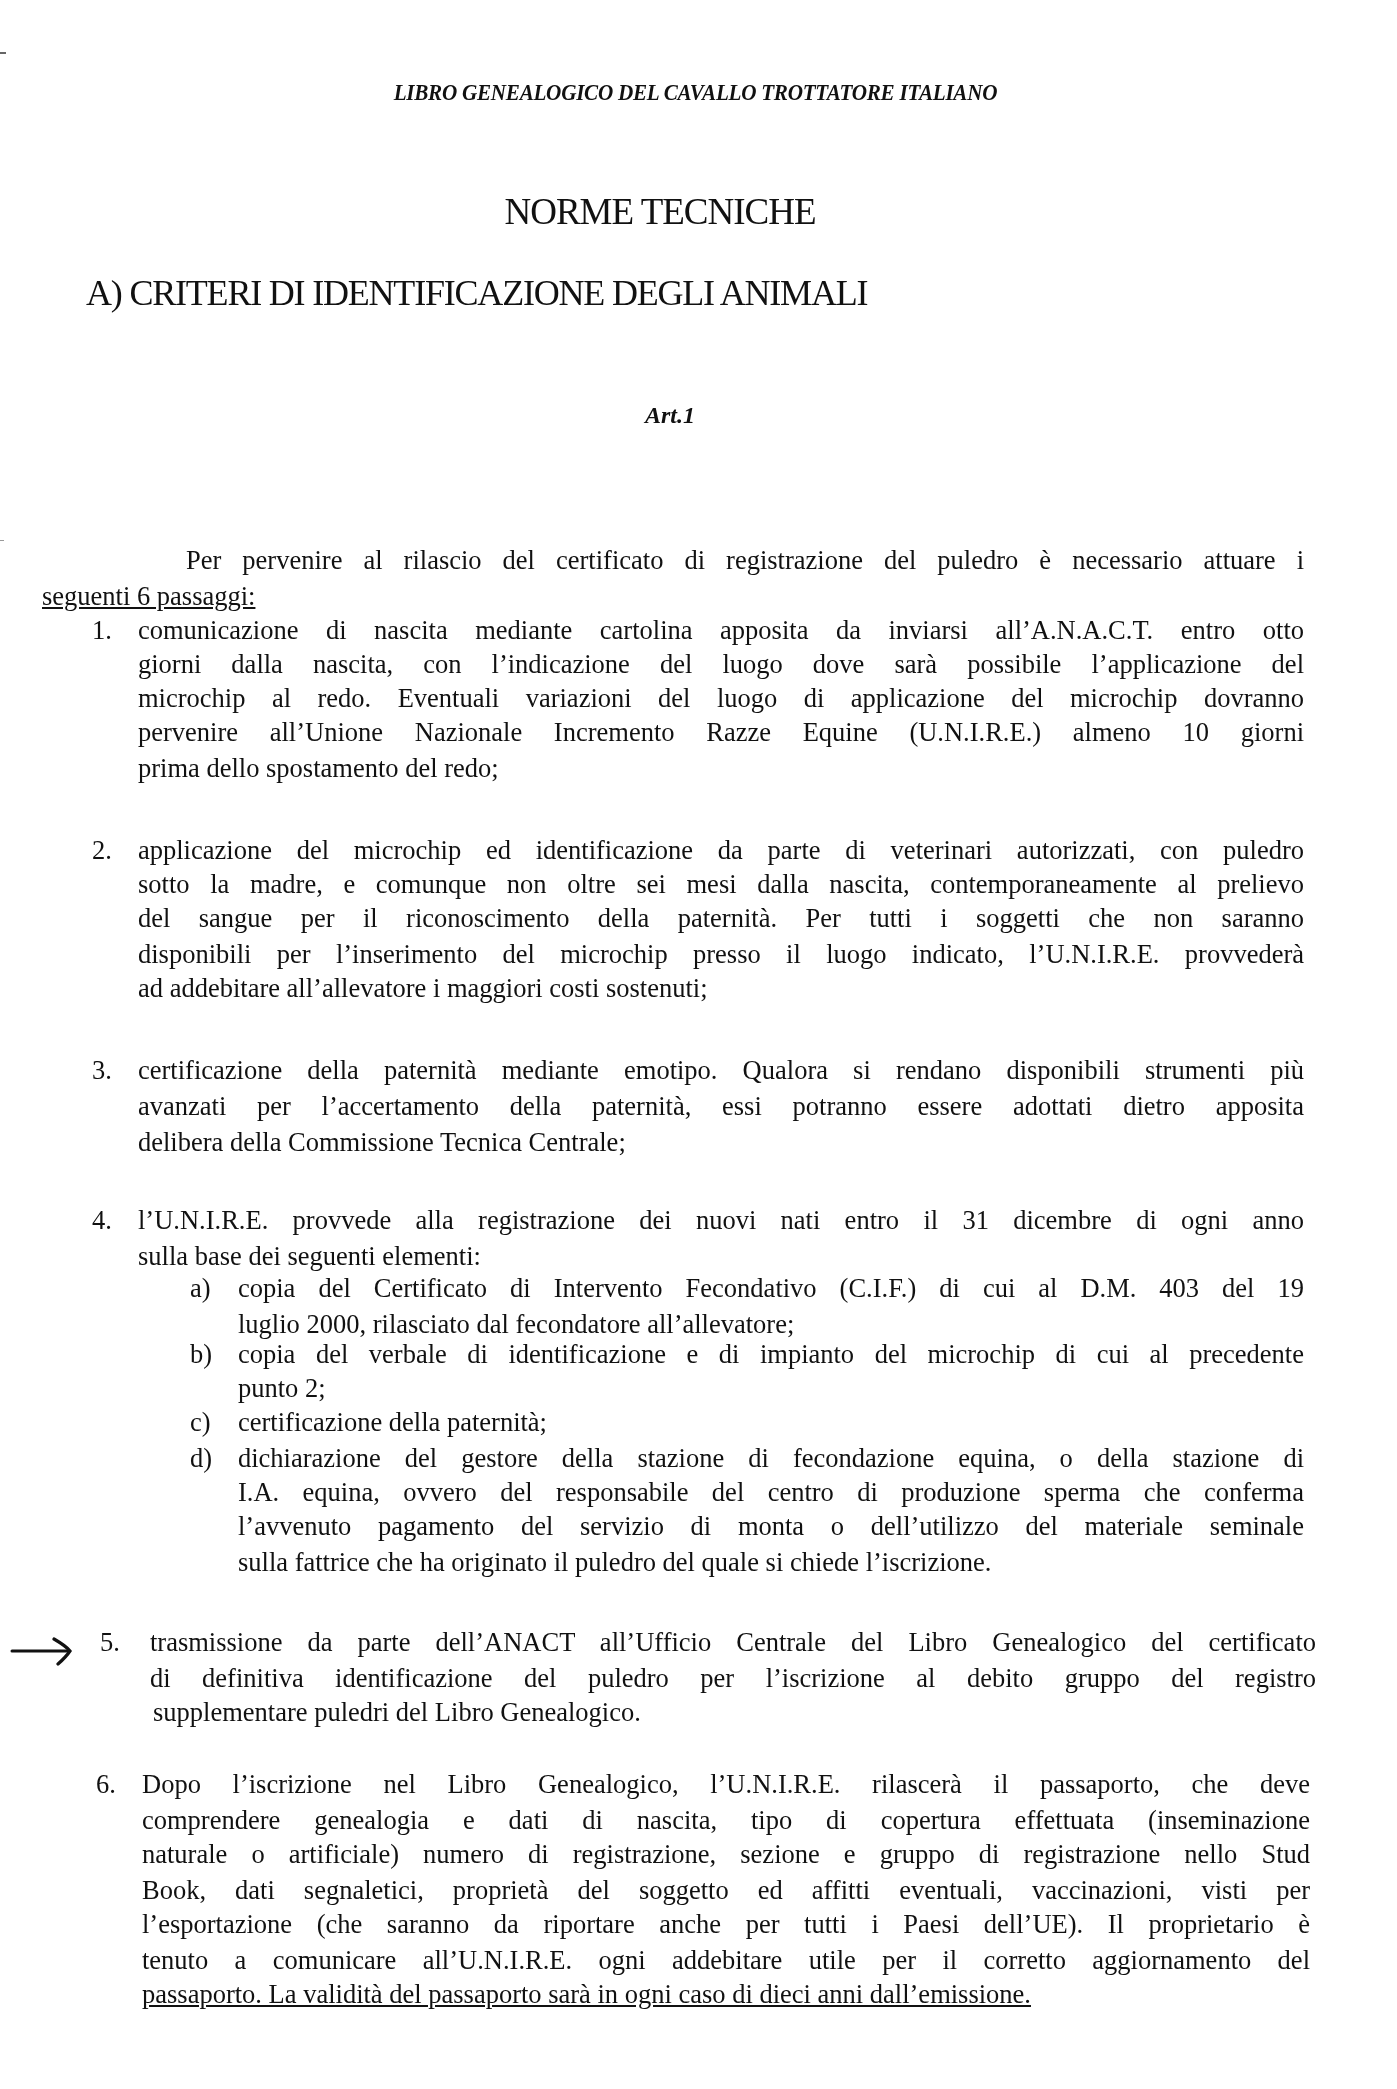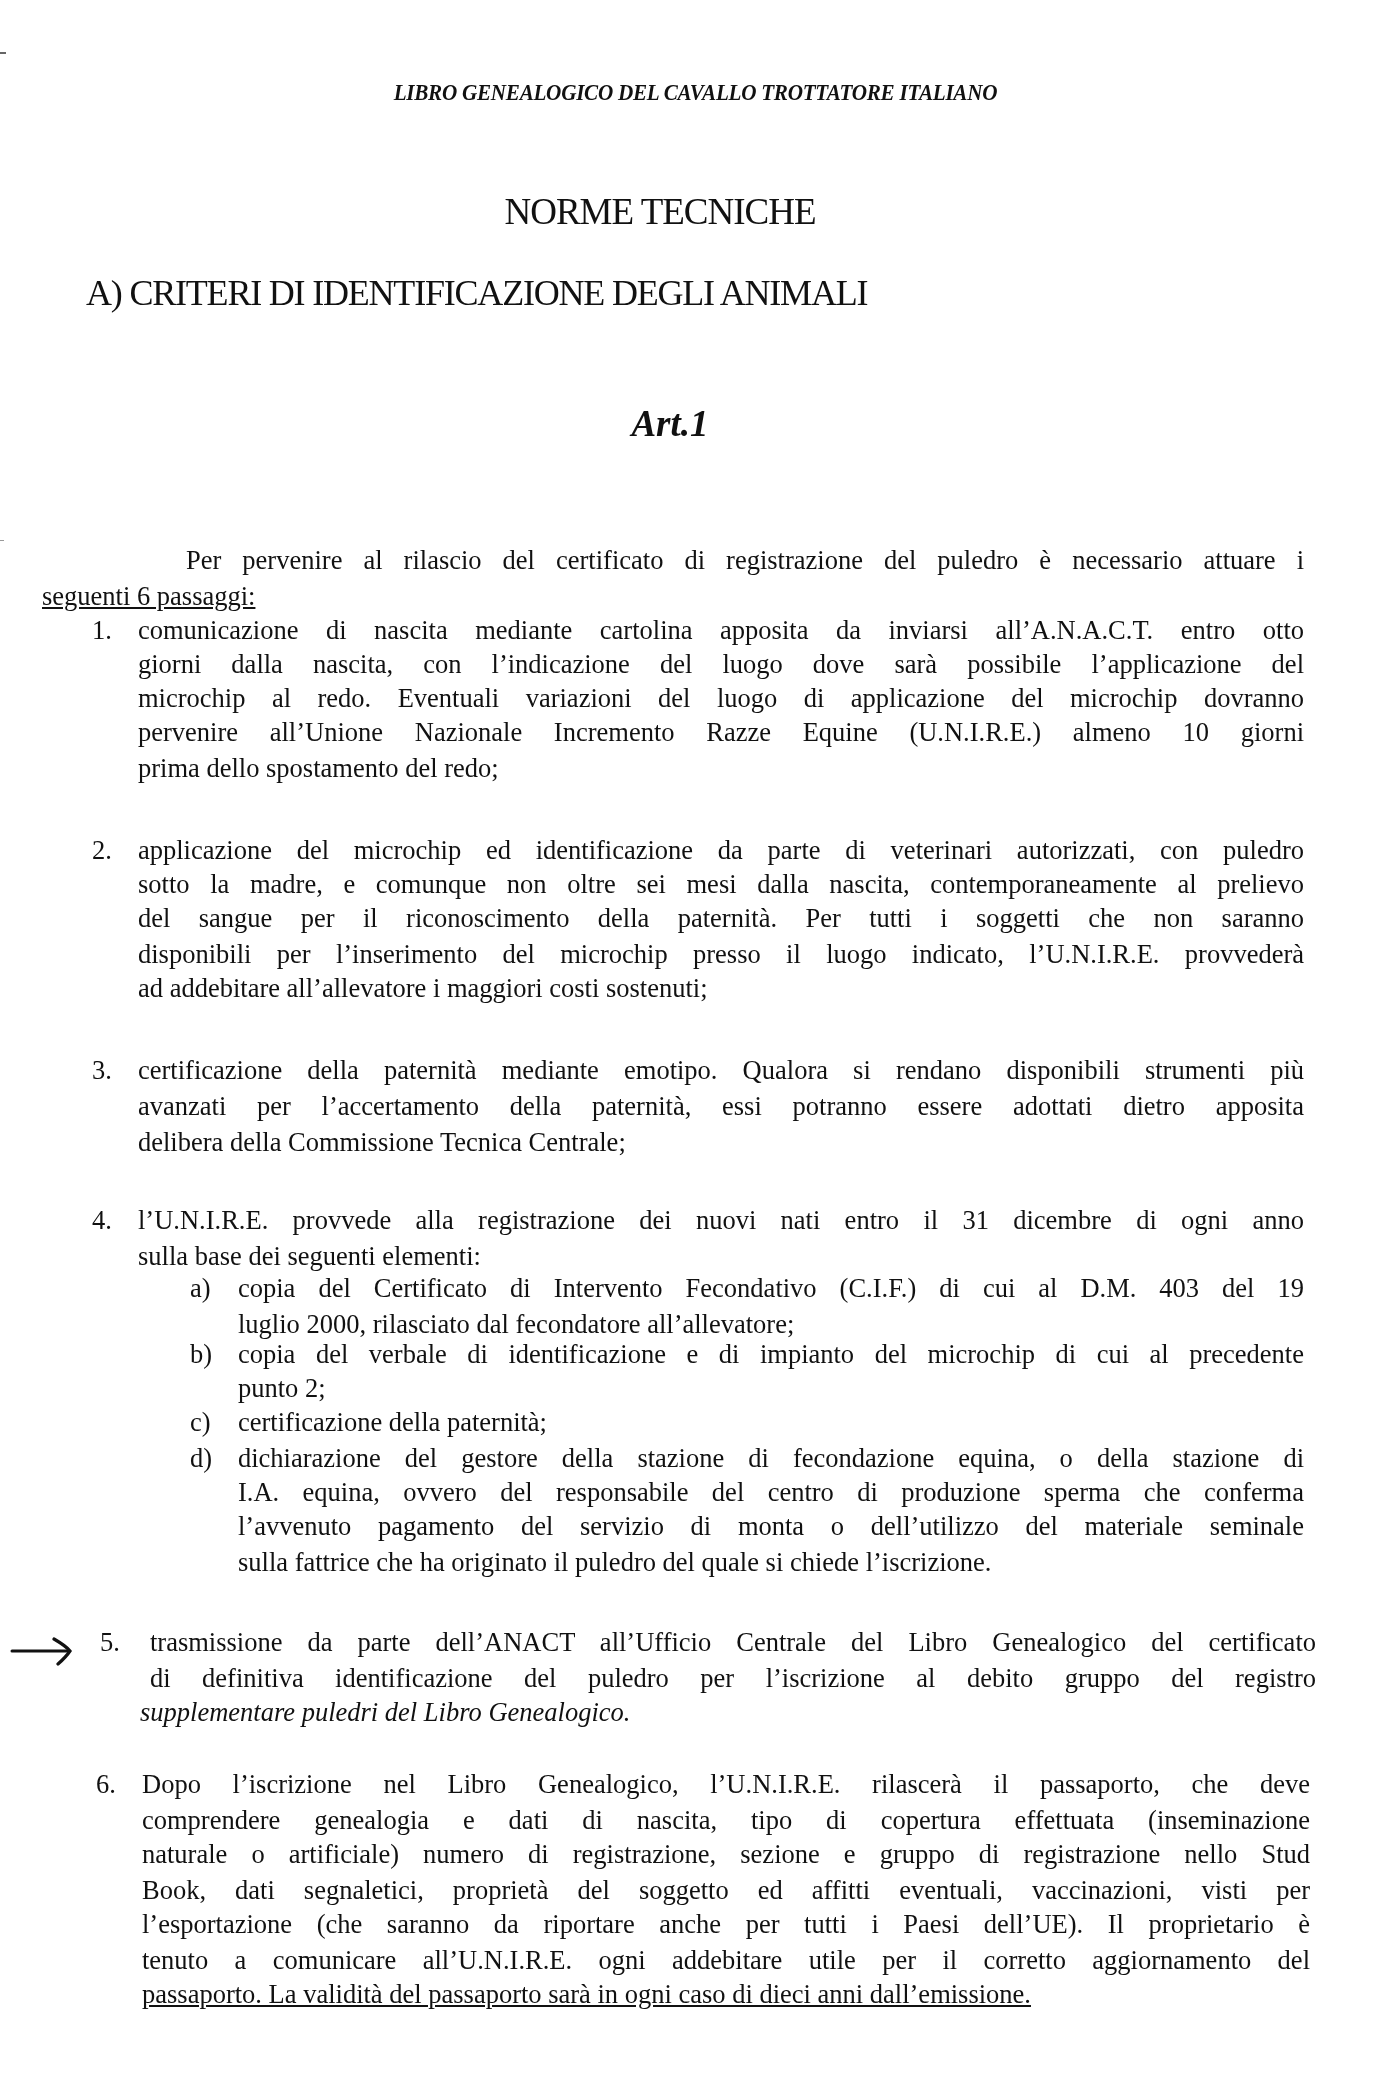--- a/index.html
+++ b/index.html
@@ -24,21 +24,21 @@
   .doc-title {
     position: absolute; top: 190px; left: 0; width: 1320px;
     text-align: center; font-size: 37px; letter-spacing: -1px;
   }
   .section-title {
     position: absolute; top: 272px; left: 86px;
     font-size: 36px; letter-spacing: -1.2px; white-space: nowrap;
   }
   .art-num {
     position: absolute; top: 402px; left: 0; width: 1340px;
-    text-align: center; font-size: 37px; font-weight: bold; font-style: italic;
+    text-align: center; font-size: 24px; font-weight: bold; font-style: italic;
   }
   .art-subtitle {
     position: absolute; top: 466px; left: 0; width: 1345px;
     text-align: center; font-size: 27px; font-style: italic;
   }
 
   .line {
     position: absolute; font-size: 26.5px; line-height: 32px;
     white-space: nowrap;
   }
@@ -120,21 +120,21 @@
   </div>
 
   <div>
     <svg class="arrow" viewBox="0 0 64 30">
       <path d="M2 15 L58 15" stroke="#111" stroke-width="3" fill="none" stroke-linecap="round"></path>
       <path d="M44 3 Q56 10 60 15 Q56 21 48 28" stroke="#111" stroke-width="3.2" fill="none" stroke-linecap="round"></path>
     </svg>
     <div class="num" style="top:1626px; left:100px;">5.</div>
     <div class="line just" style="top:1626px; left:150px; width:1166px;">trasmissione da parte dell’ANACT all’Ufficio Centrale del Libro Genealogico del certificato</div>
     <div class="line just" style="top:1662px; left:150px; width:1166px;">di definitiva identificazione del puledro per l’iscrizione al debito gruppo del registro</div>
-    <div class="line" style="top:1696px; left:140px;font-style:italic;">supplementare puledri del Libro Genealogico.</div>
+    <div class="line" style="top:1696px; left:153px;">supplementare puledri del Libro Genealogico.</div>
   </div>
 
   <div>
     <div class="num" style="top:1768px; left:96px;">6.</div>
     <div class="line just" style="top:1768px; left:142px; width:1168px;">Dopo l’iscrizione nel Libro Genealogico, l’U.N.I.R.E. rilascerà il passaporto, che deve</div>
     <div class="line just" style="top:1804px; left:142px; width:1168px;">comprendere genealogia e dati di nascita, tipo di copertura effettuata (inseminazione</div>
     <div class="line just" style="top:1838px; left:142px; width:1168px;">naturale o artificiale) numero di registrazione, sezione e gruppo di registrazione nello Stud</div>
     <div class="line just" style="top:1874px; left:142px; width:1168px;">Book, dati segnaletici, proprietà del soggetto ed affitti eventuali, vaccinazioni, visti per</div>
     <div class="line just" style="top:1908px; left:142px; width:1168px;">l’esportazione (che saranno da riportare anche per tutti i Paesi dell’UE). Il proprietario è</div>
     <div class="line just" style="top:1944px; left:142px; width:1168px;">tenuto a comunicare all’U.N.I.R.E. ogni addebitare utile per il corretto aggiornamento del</div>

